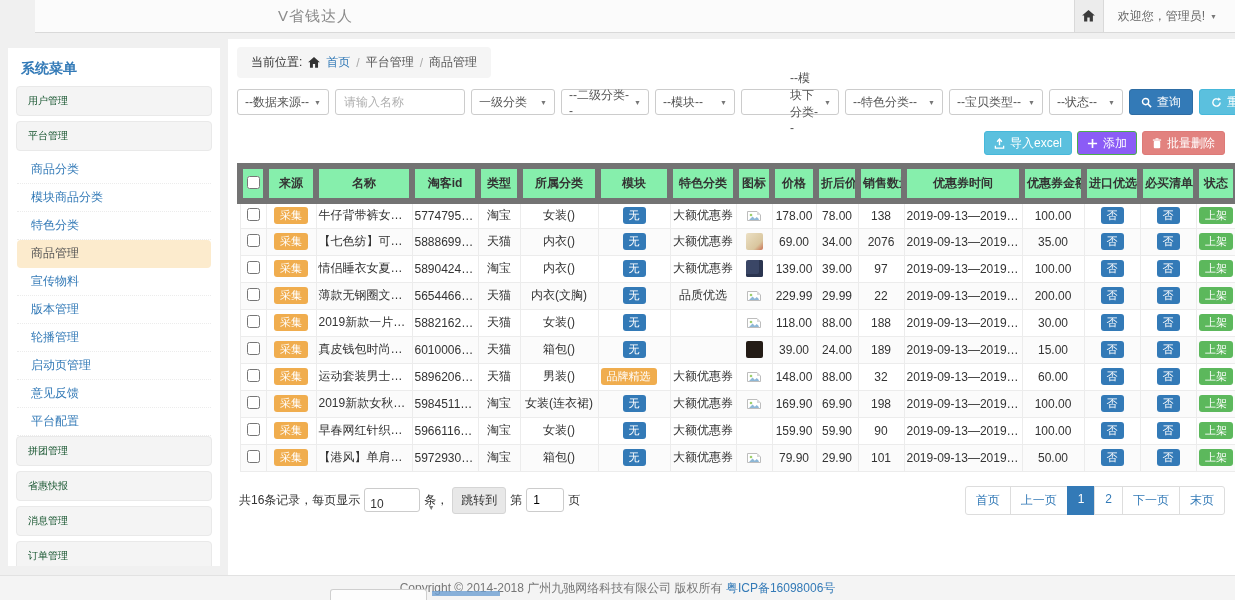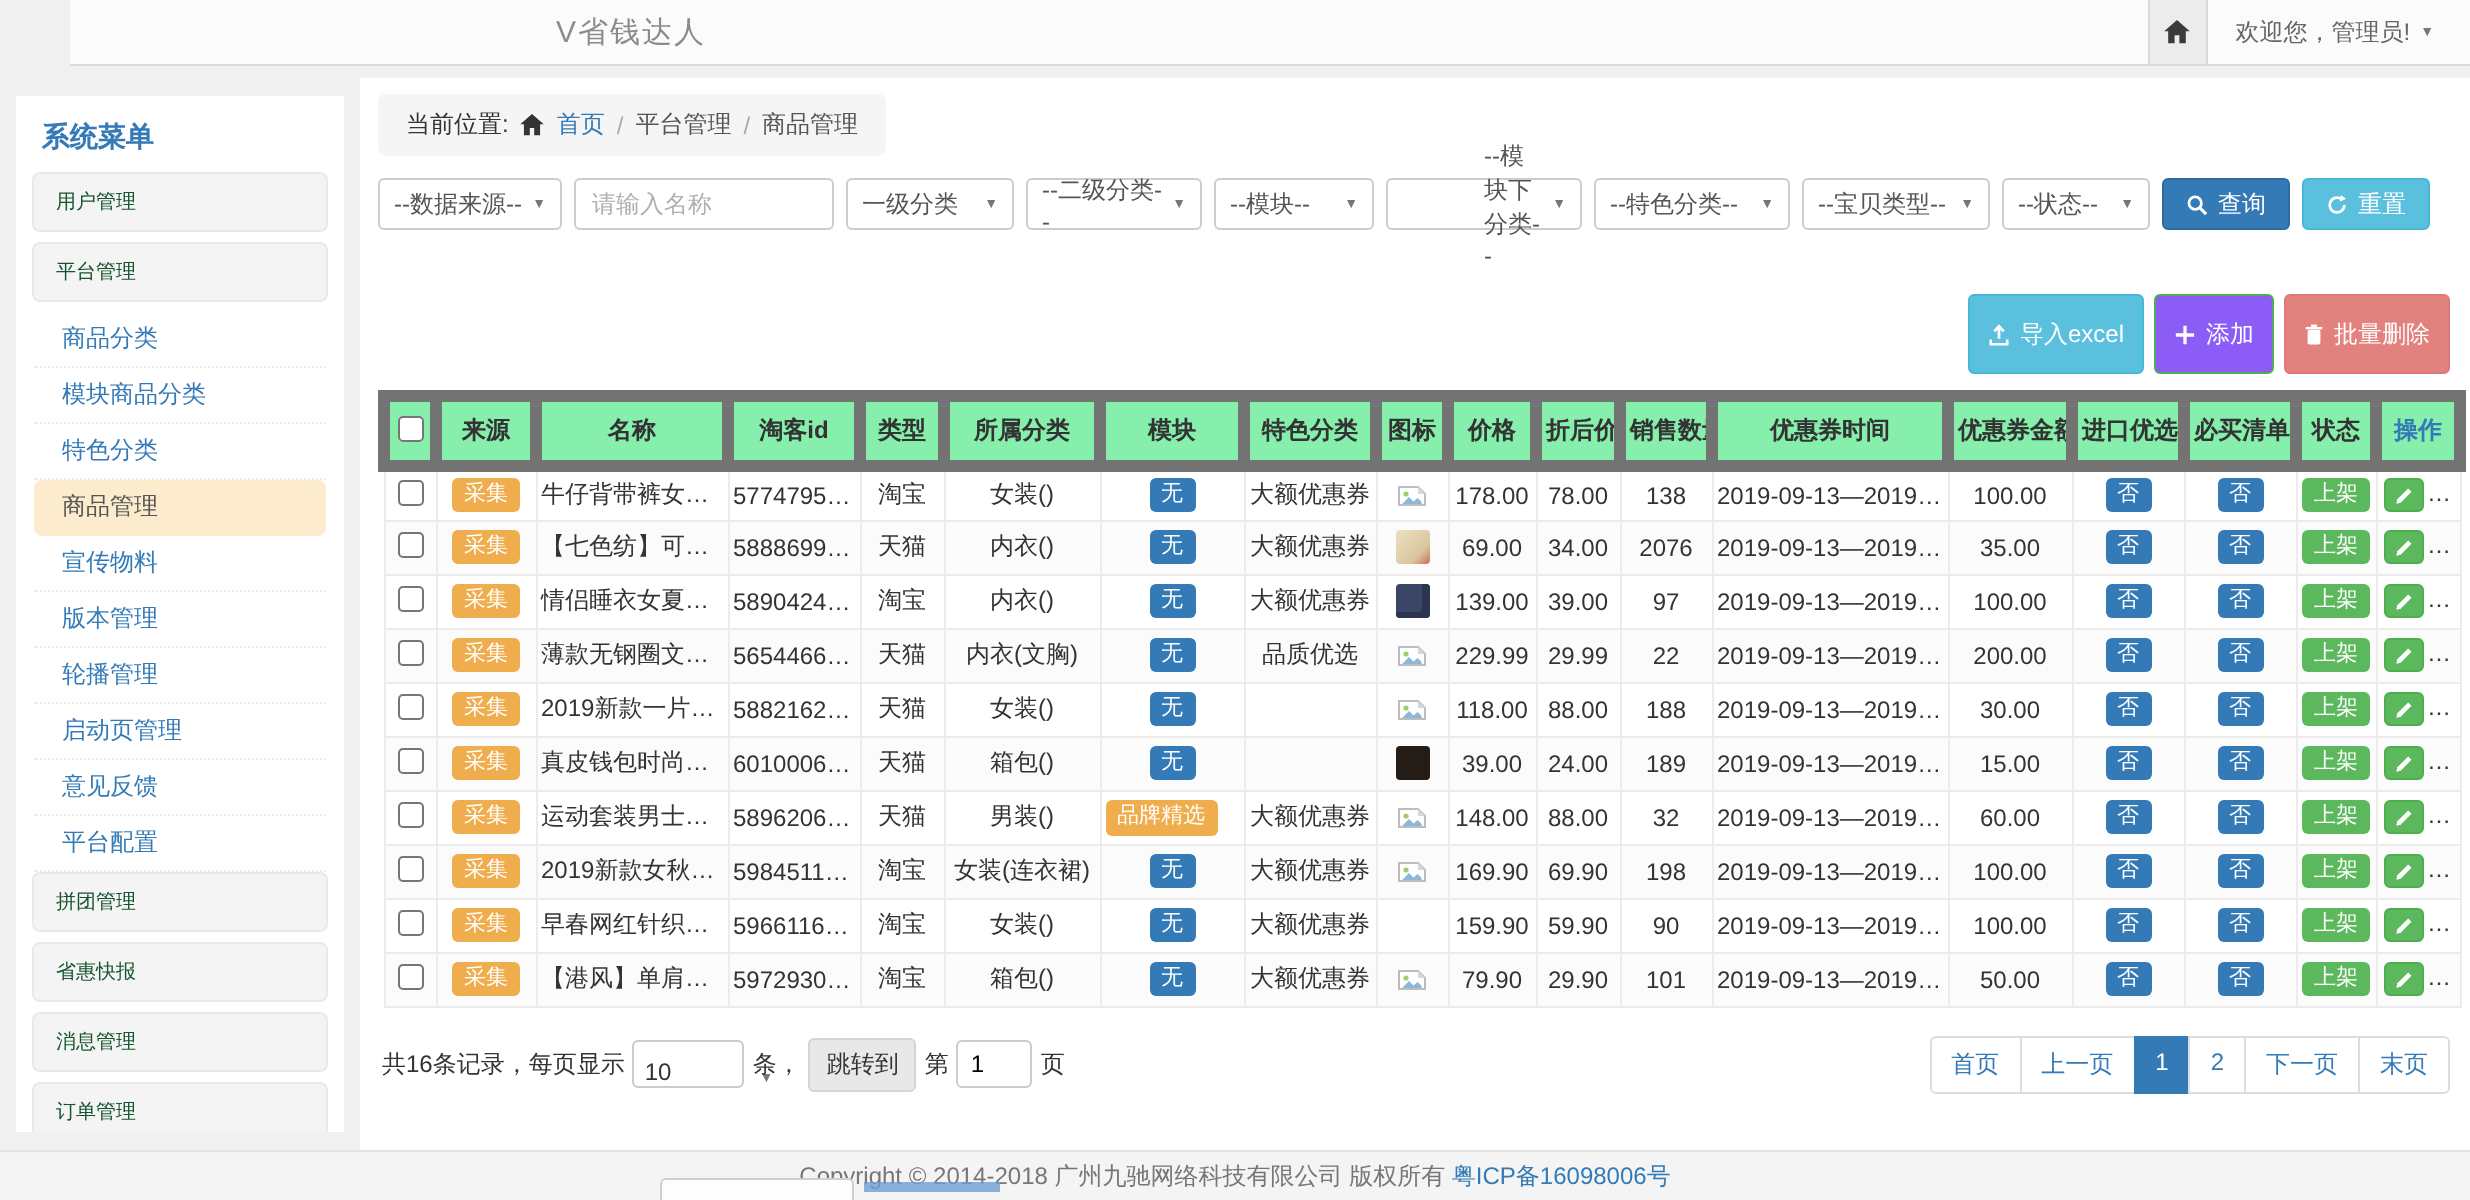--- a/index.html
+++ b/index.html
@@ -12,21 +12,21 @@
   .topbar { height:33px; background:#fbfbfb; border-bottom:1px solid #d9d9d9;
             display:flex; align-items:center;margin-left:35px; }
   .app-title { margin-left:243px; color:#8b8b8b; font-size:15px; letter-spacing:1px; }
   .topbar-right { margin-left:auto; display:flex; align-items:center; height:100%; }
   .home-btn { width:30px; height:100%; background:#ececec; border-left:1px solid #d9d9d9;
               border-right:1px solid #d9d9d9; display:flex; align-items:center; justify-content:center; }
   .welcome { font-size:12px; color:#666; margin:0 18px 0 14px; display:flex; align-items:center; gap:5px;}
   .caret-sm { font-size:7px; color:#777; }
   
   .page { display:flex; align-items:flex-start; padding:6px 0 0 8px; gap:8px; }
-  .sidebar { width:164px; background:#fff; margin-top:9px; padding:8px 7px 0;
+  .sidebar { width:212px; background:#fff; margin-top:9px; padding:8px 7px 0;
              height:518px; overflow:hidden; flex:none; }
   .side-title { color:#337ab7; font-size:14px; font-weight:bold; padding:4px 6px 8px; }
   .side-group { background:#f4f4f4; border:1px solid #e9e9e9; border-radius:4px;
                 color:#14532d; font-size:10px; padding:7px 11px; margin:0 1px 5px; cursor:pointer; }
   .side-link { color:#337ab7; font-size:12px; padding:5px 10px 5px 14px; margin:0 2px;
                border-bottom:1px dotted #ececec; cursor:pointer; }
   .side-link.active { background:#fcebcd; border-radius:4px; color:#555; border-bottom:1px dotted transparent; }
   .content { flex:1; background:#fff; margin-right:0; padding:8px 8px 0 9px; height:536px; overflow:hidden; }
   
   .breadcrumb { display:inline-flex; align-items:center; gap:6px; background:#f5f5f5;
@@ -46,21 +46,21 @@
   .txt::placeholder { color:#b0b0b0; }
   .btn { height:26px; border-radius:3px; color:#fff; font-size:12px; display:inline-flex;
          align-items:center; gap:5px; padding:0 11px; border:1px solid transparent; cursor:pointer;
          font-family:inherit; flex:none; }
   .btn-primary { background:#337ab7; border-color:#2e6da4; }
   .btn-info    { background:#5bc0de; border-color:#46b8da; }
   .btn-success { background:#8b5cf6; border-color:#4cae4c; }
   .btn-danger-soft { background:#e2827f; border-color:#dd7a77; }
   
   .toolbar { display:flex; justify-content:flex-end; gap:5px; margin:16px 2px 8px; }
-  .toolbar .btn { height:40px; padding:0 9px;margin-top:16px; }
+  .toolbar .btn { height:24px; padding:0 9px; }
   
   table { width:100%; border-collapse:collapse; table-layout:fixed; }
   th { font-size:12px; font-weight:bold; color:#333; text-align:center; padding:6px 2px;
        border:6px solid #737373; background:#86efac; white-space:nowrap; overflow:hidden; }
   th.op-col { color:#337ab7; }
   td { font-size:12px; color:#333; text-align:center; padding:3px 2px; height:27px;
        border:1px solid #ececec; white-space:nowrap; overflow:hidden; text-overflow:ellipsis; }
   tbody tr:nth-child(even) td { background:#fbfbfb; }
   .badge { display:inline-block; border-radius:3px; padding:2px 6px; color:#fff;
            font-size:11px; line-height:1.2; }

